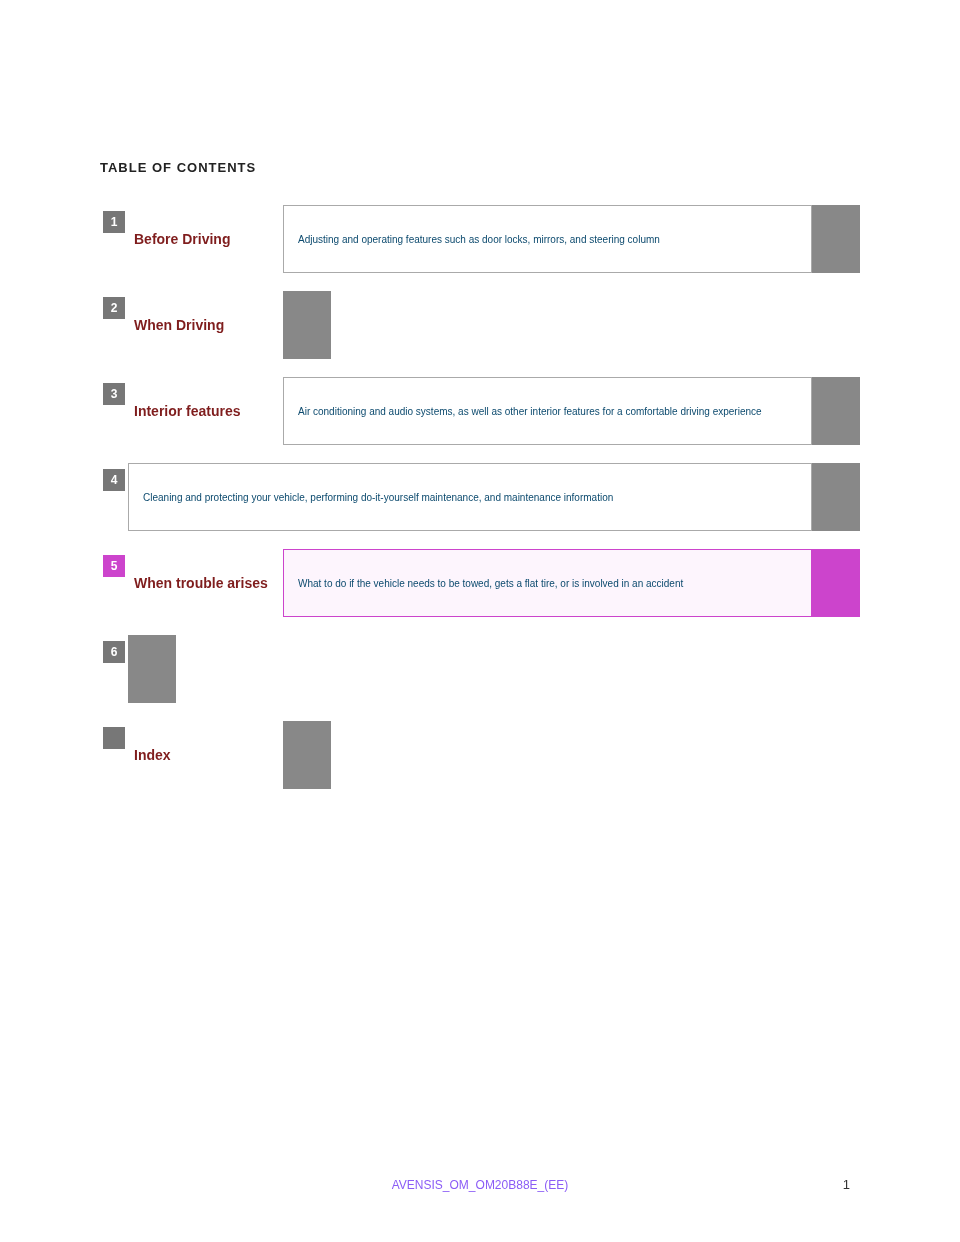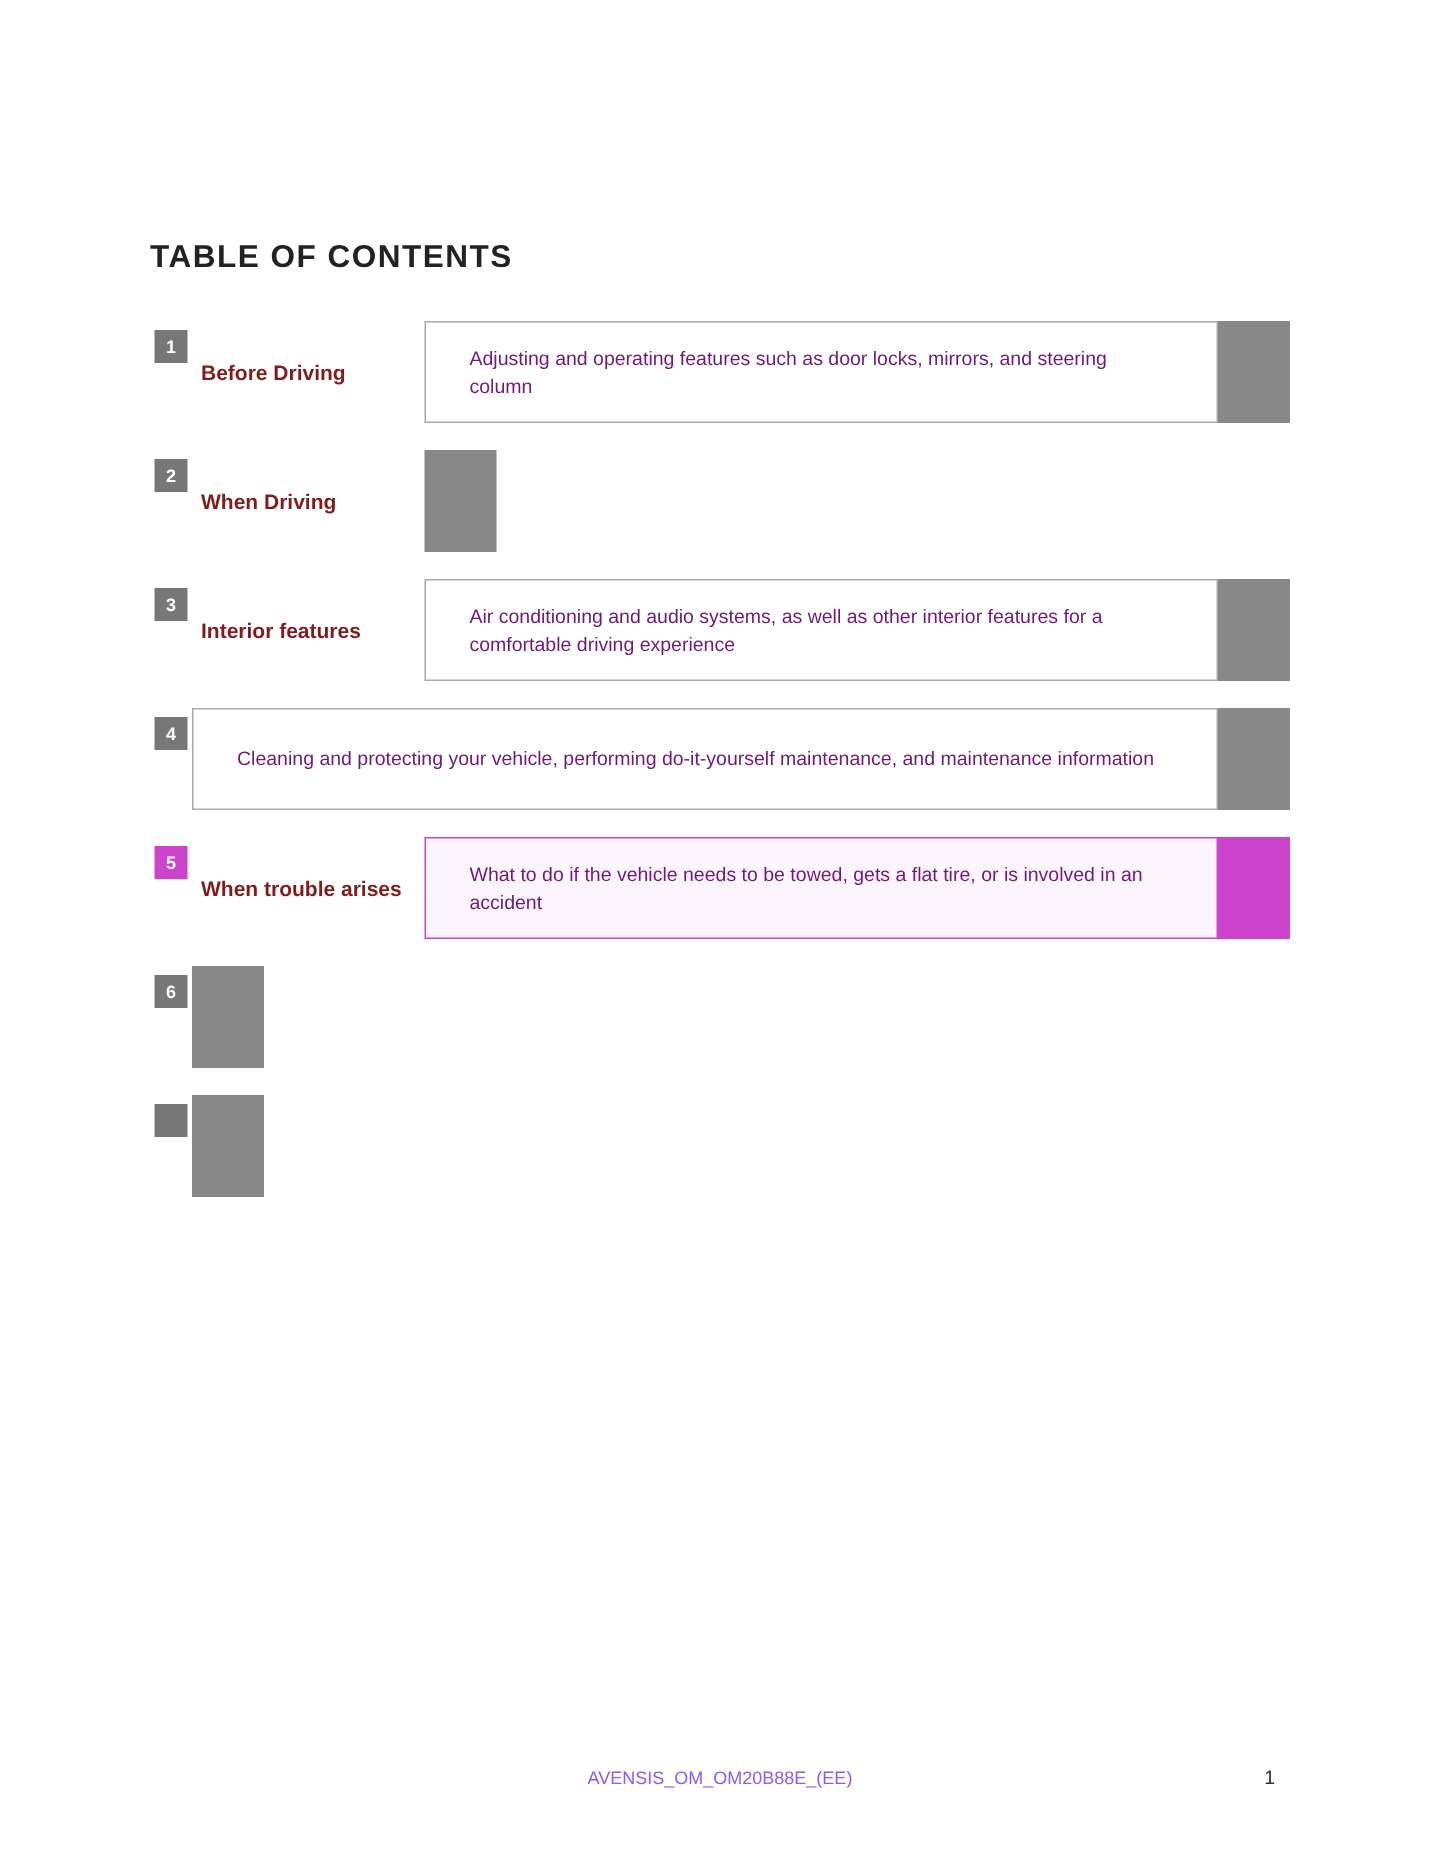--- a/index.html
+++ b/index.html
@@ -19,21 +19,21 @@
       padding: 0;
       position: relative;
       background: #fff;
     }
 
     .content-area {
       padding: 160px 100px 60px 100px;
     }
 
     .table-of-contents-title {
-      font-size: 21px;
+      font-size: 13px;
       font-weight: bold;
       letter-spacing: 1px;
       color: #222;
       margin-bottom: 30px;
       text-transform: uppercase;
     }
 
     .toc-row {
       display: flex;
       align-items: stretch;
@@ -81,23 +81,23 @@
       padding: 8px 10px 8px 6px;
       font-size: 14px;
       font-weight: bold;
       color: #7f1d1d;
       line-height: 1.3;
     }
 
     .toc-description-box {
       flex: 1;
       border: 1px solid #aaa;
-      padding: 10px 29px;
-      font-size: 13px;
-      color: #701a75;
+      padding: 10px 14px;
+      font-size: 10px;
+      color: #0c4a6e;
       line-height: 1.5;
       display: flex;
       align-items: center;
     }
 
     .toc-description-box.active {
       border-color: #cc44cc;
       background: #fdf5fd;
     }
 
@@ -184,20 +184,21 @@
       <div class="toc-number-block">
         <div class="toc-number">6</div>
       </div>
       <div class="toc-right-block"></div>
     </div>
 
     <div class="toc-row">
       <div class="toc-number-block">
         <div class="toc-number no-number">&nbsp;</div>
       </div>
+      <div class="toc-left">Index</div>
       <div class="toc-right-block"></div>
     </div>
 
   </div>
 
   <div class="footer-text">AVENSIS_OM_OM20B88E_(EE)</div>
 
   <div class="page-number">1</div>
 </div>
 

